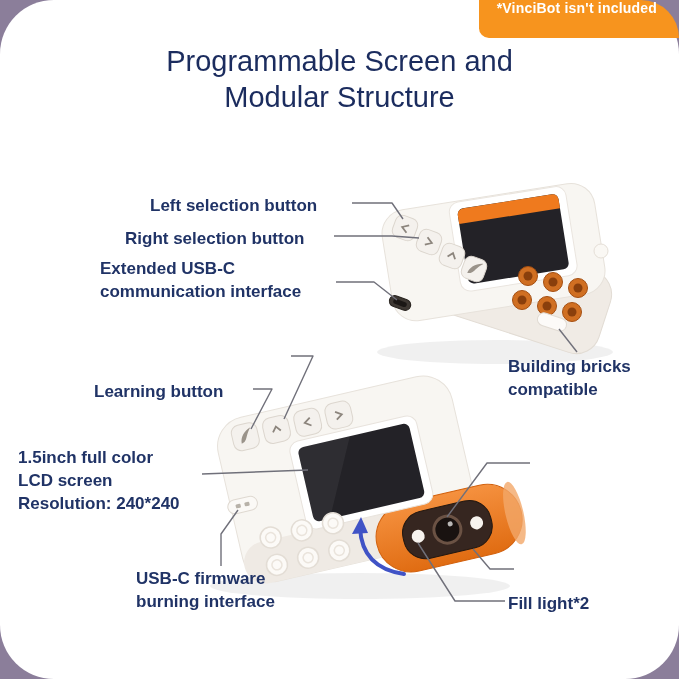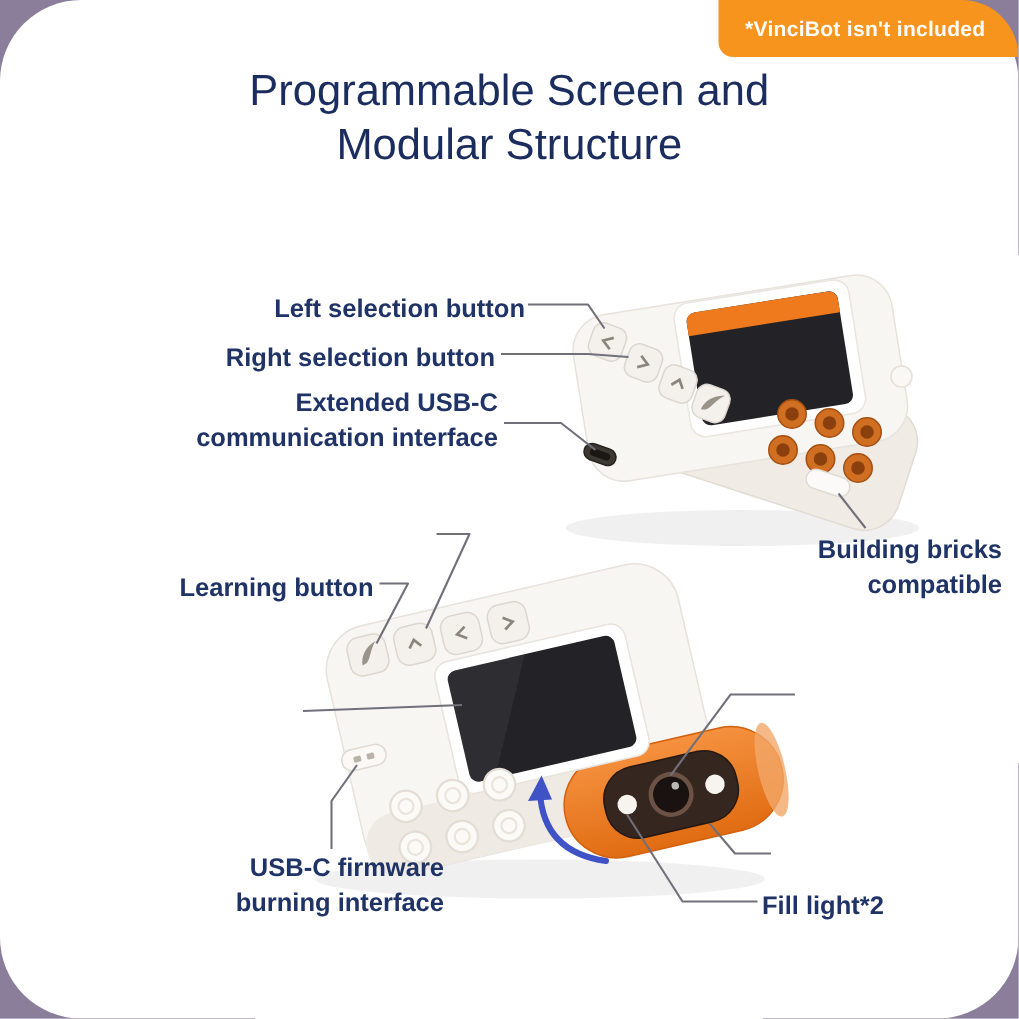--- a/index.html
+++ b/index.html
@@ -1,27 +1,27 @@
 <!DOCTYPE html>
 <html><head>
 <meta charset="utf-8">
 <style>
   *{box-sizing:border-box}
   html,body{margin:0;padding:0}
   body{width:679px;height:679px;font-family:"Liberation Sans",sans-serif;background:#8B7E9A}
   .canvas{position:relative;width:679px;height:679px;background:#8B7E9A;overflow:hidden}
   .panel{position:absolute;inset:0;background:#FFFFFF;border-radius:54px}
   .badge{position:absolute;top:0;right:0;height:38px;background:#F7941E;color:#FFFFFF;
-         display:flex;align-items:center;padding:0 22px 0 18px;font-size:14px;font-weight:bold;
+         display:flex;align-items:flex-start;padding:0 22px 0 18px;font-size:14px;font-weight:bold;
          border-radius:0 54px 0 14px;z-index:5;letter-spacing:.2px}
   .title{position:absolute;top:44px;left:0;width:100%;margin:0;text-align:center;
          font-size:29px;line-height:1.24;font-weight:normal;color:#1B2C5E;white-space:pre-line;z-index:2}
   .gfx{position:absolute;inset:0;z-index:1}
   .label{position:absolute;color:#203366;font-size:17px;font-weight:bold;line-height:1.35;
-         text-align:right;white-space:pre-line;z-index:3}
+         text-align:left;white-space:pre-line;z-index:3}
   .ta-l{text-align:left}
 </style>
 </head>
 <body>
 
 <div class="canvas">
   <div class="panel"></div>
 
   <svg class="gfx" width="679" height="679" viewBox="0 0 679 679">
     <defs>
@@ -183,16 +183,19 @@
   <h1 class="title">Programmable Screen and
 Modular Structure</h1>
 
   <div class="label" style="left:150px;top:195px;width:200px">Left selection button</div>
   <div class="label" style="left:125px;top:228px;width:205px">Right selection button</div>
   <div class="label" style="left:100px;top:258px;width:232px">Extended USB-C
 communication interface</div>
   <div class="label" style="left:508px;top:356px;width:160px">Building bricks
 compatible</div>
   <div class="label" style="left:94px;top:381px;width:155px">Learning button</div>
+  <div class="label" style="left:18px;top:447px;width:182px">1.5inch full color
+LCD screen
+Resolution: 240*240</div>
   <div class="label" style="left:136px;top:568px;width:160px">USB-C firmware
 burning interface</div>
   <div class="label ta-l" style="left:508px;top:593px;width:110px">Fill light*2</div>
 </div>
 
 </body></html>

